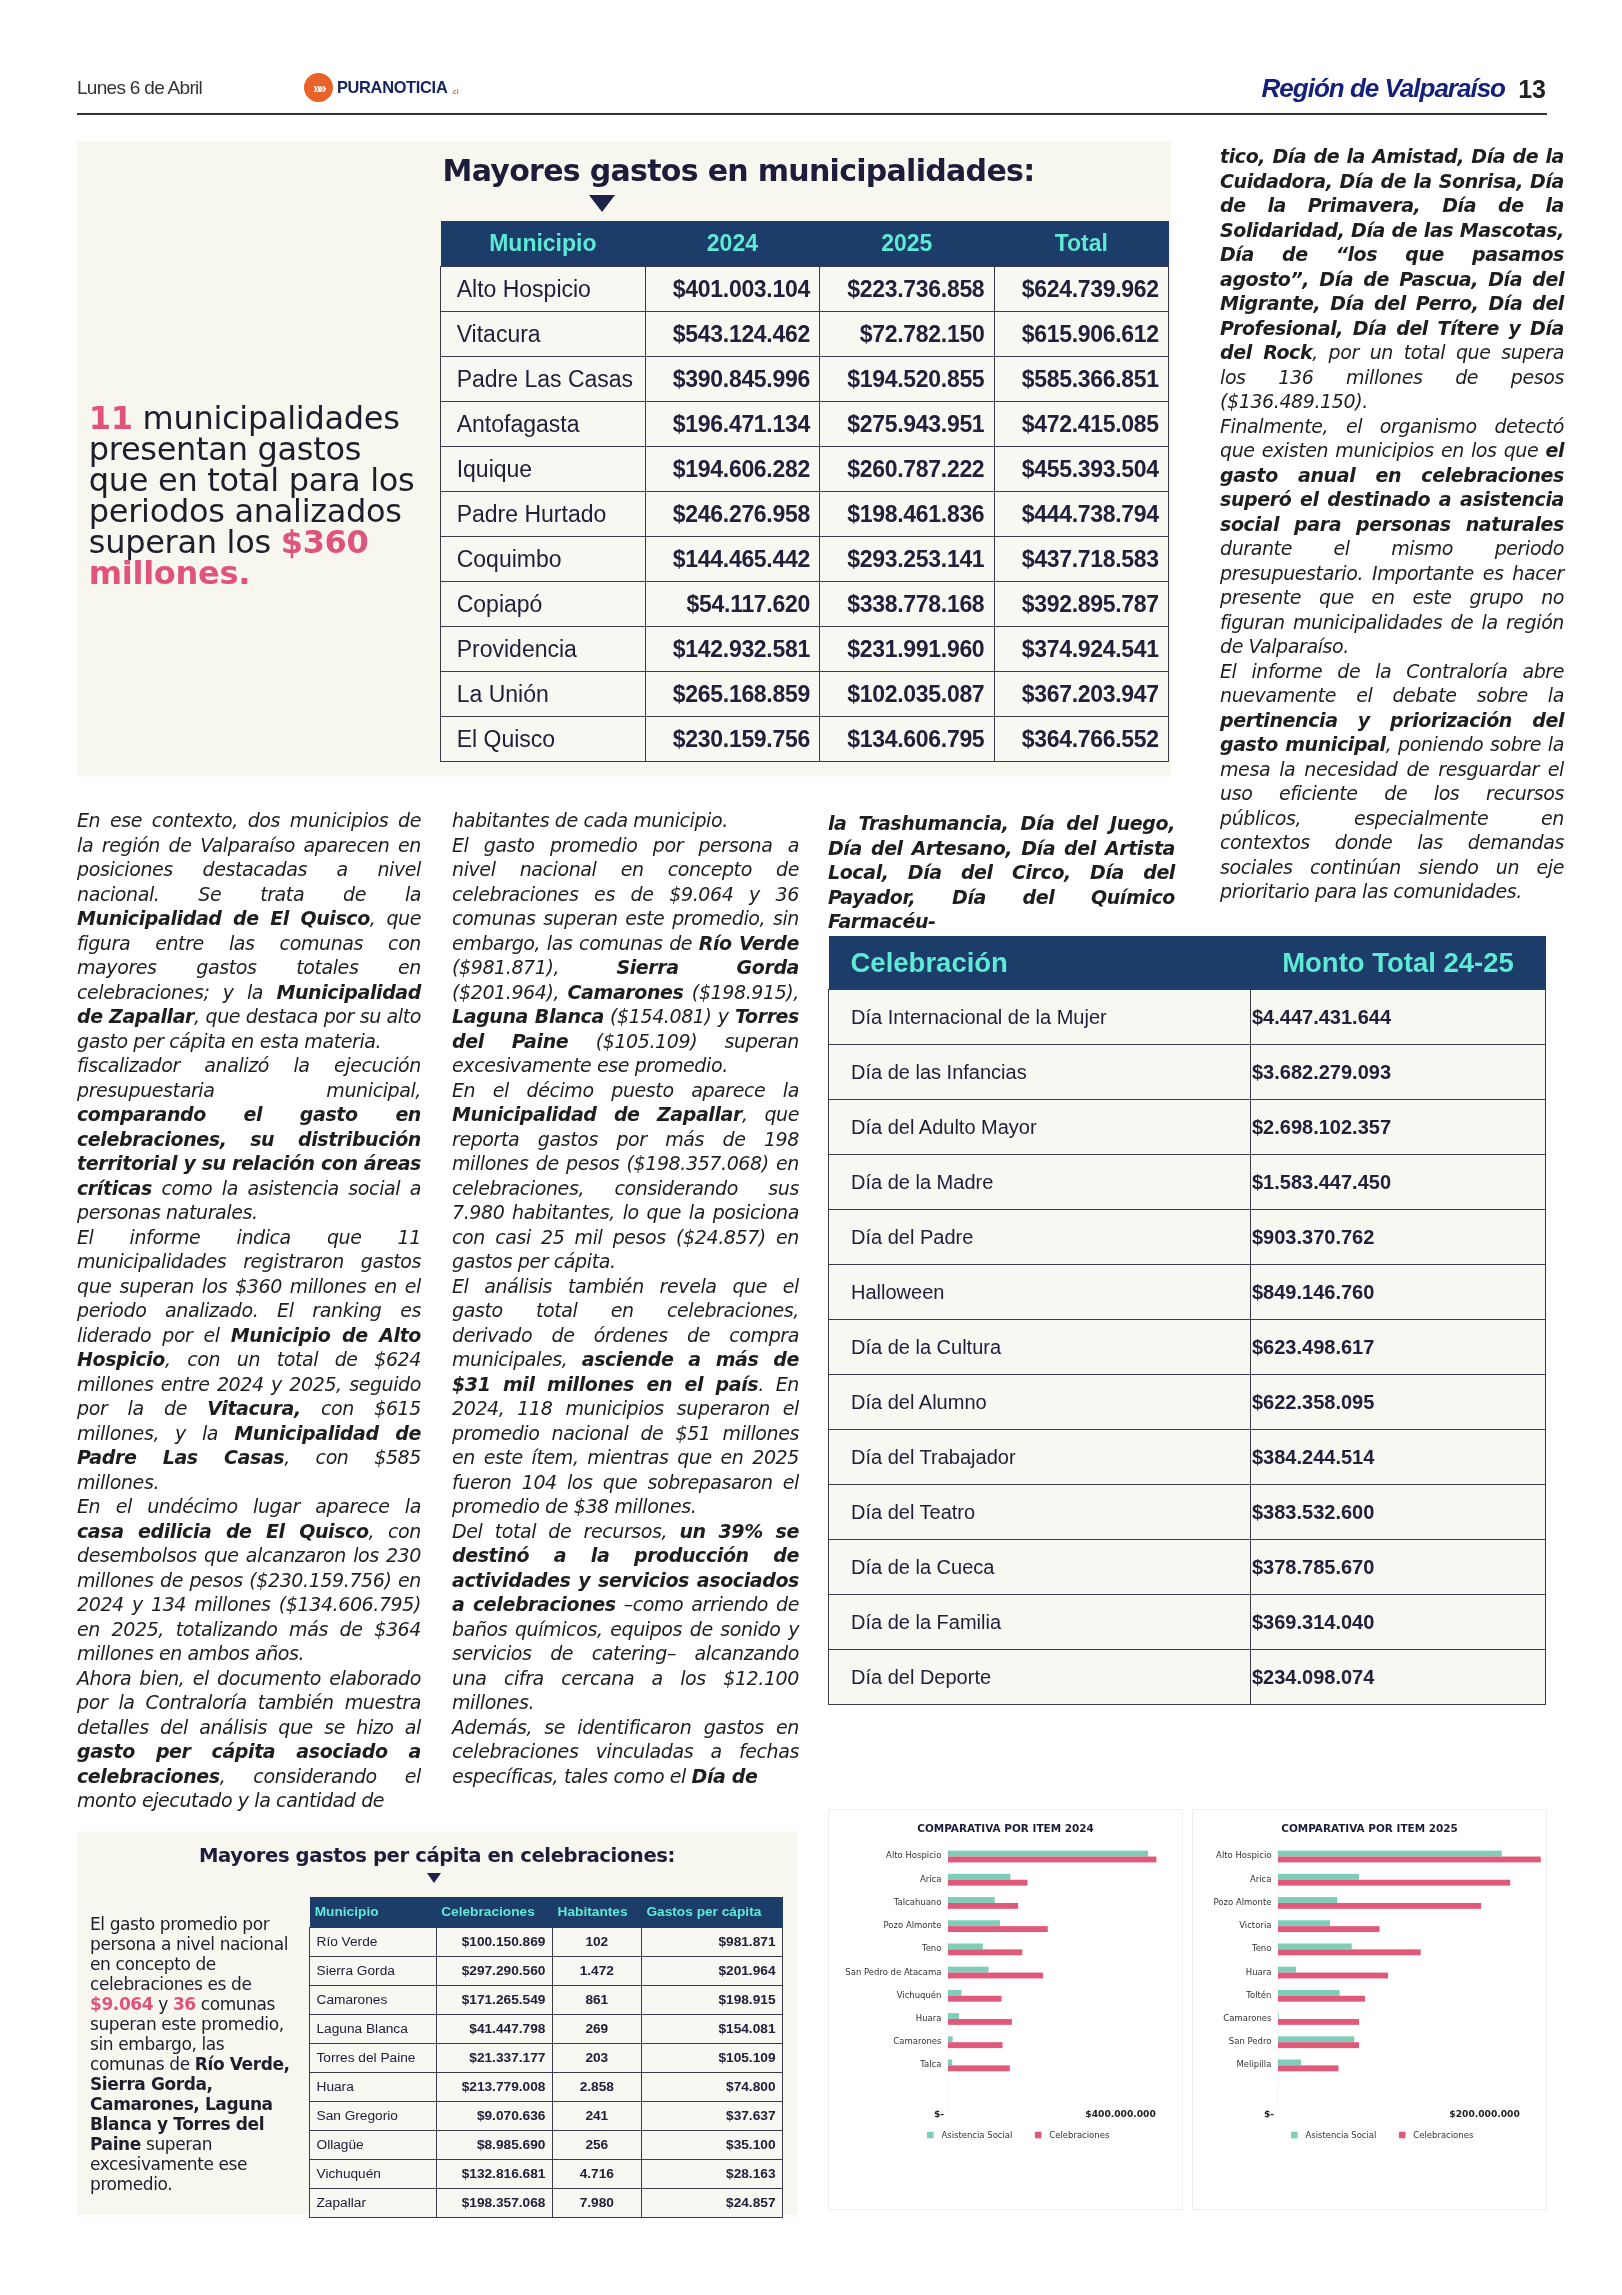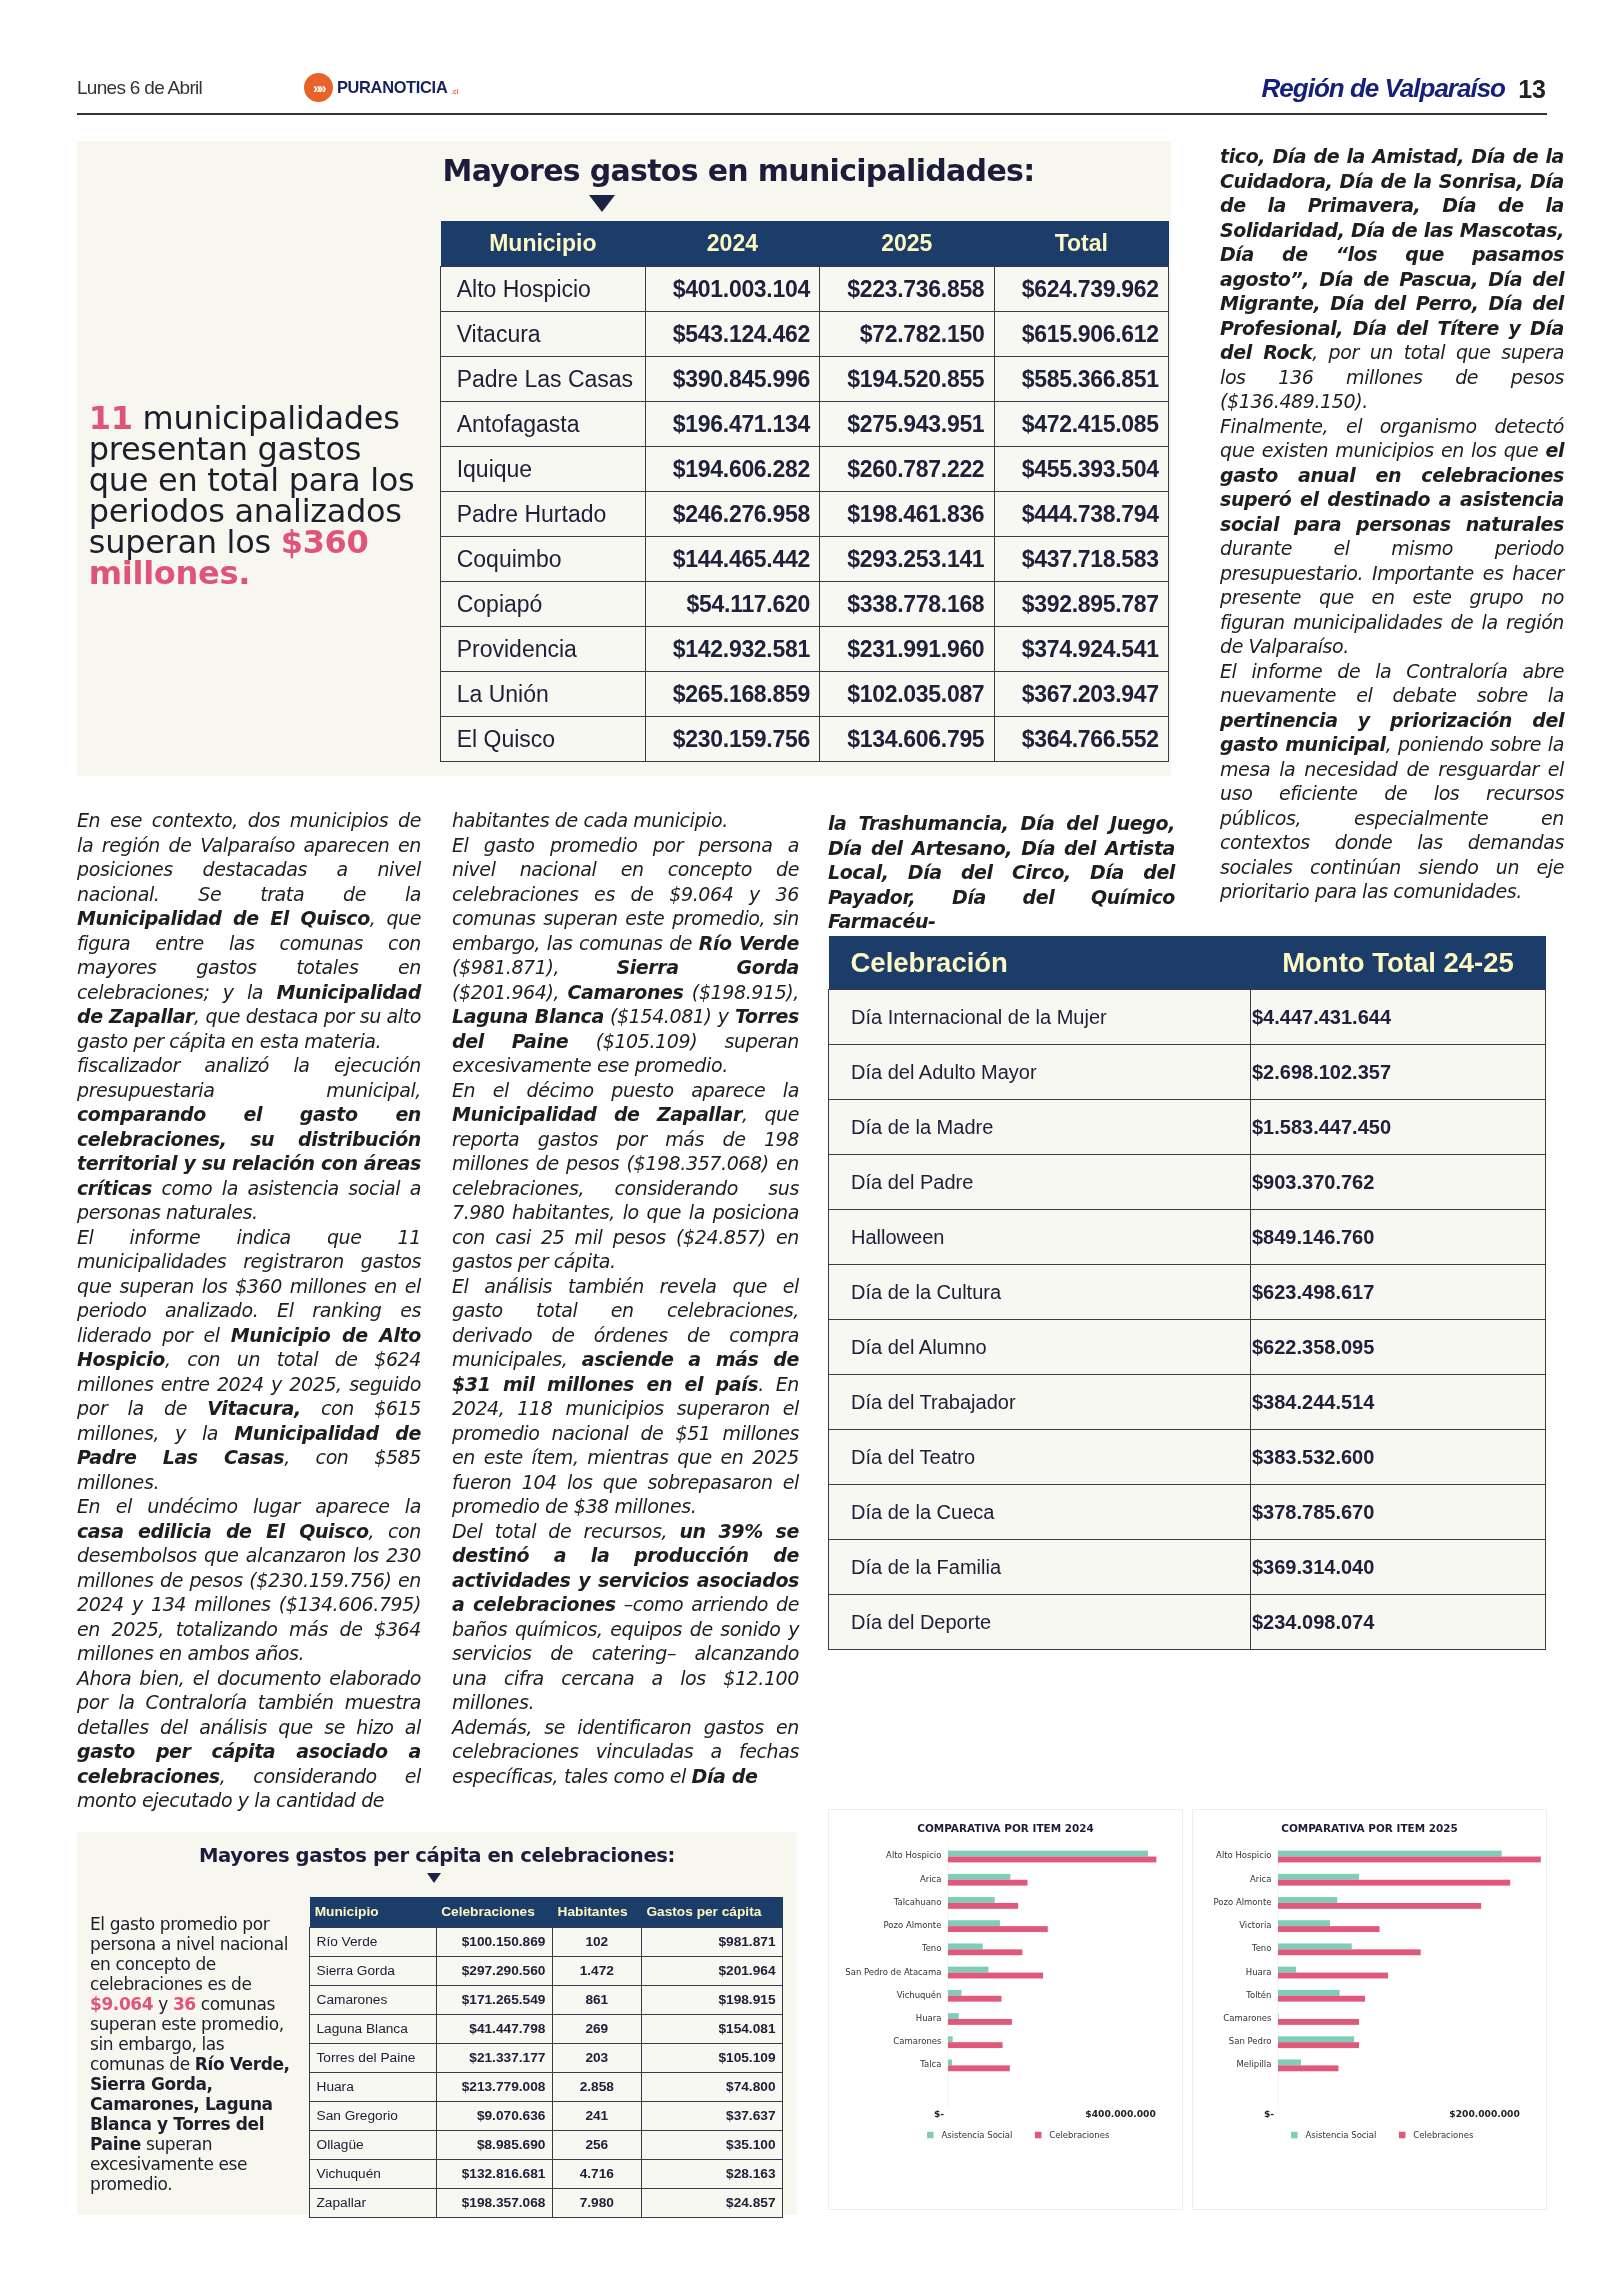--- a/index.html
+++ b/index.html
@@ -21,21 +21,21 @@
   
   .box { background:#f7f7ef; }
   .box-top { left:77px; top:141px; width:1094px; height:635px; }
   .box-title { font-weight:bold; color:#1d1d3b; text-align:center; font-family:"DejaVu Sans", sans-serif; }
   .box-top .box-title { position:absolute; left:0; width:1094px; top:11.8px; font-size:30px; letter-spacing:-0.7px; padding-left:229px; box-sizing:border-box; }
   .arrow-down { width:0; height:0; border-left:13px solid transparent; border-right:13px solid transparent; border-top:17px solid #1d2346; position:absolute; }
   .callout { left:11.8px; top:262px; width:327px; font-size:32px; line-height:31px; color:#1d1d2b; font-family:"DejaVu Sans", sans-serif; letter-spacing:-0.3px; }
   .pink { color:#e0547a; font-weight:bold; }
 
   table.data { border-collapse:collapse; position:absolute; background:#f8f8f2; }
-  table.data th { background:#1c3c6a; color:#fef9c3; font-weight:bold; }
+  table.data th { background:#1c3c6a; color:#5eead4; font-weight:bold; }
   table.data td { border:1.3px solid #3a3a48; color:#20203a; }
   table.data th, table.data td { font-family:"Liberation Sans", sans-serif; }
 
   .tbl-muni { left:363px; top:80px; width:729px; }
   .tbl-muni th { height:43px; font-size:23px; text-align:center; }
   .tbl-muni td { height:42px; font-size:23px; }
   .tbl-muni td.name { padding-left:15.7px; width:187px; text-align:left; }
   .tbl-muni td.num { text-align:right; padding-right:9.2px; font-weight:bold; letter-spacing:-0.3px; }
 
   
@@ -200,20 +200,24 @@
   <thead>
       <tr id="tbl-cel-head">
         <th class="c1">Celebración</th>
         <th class="c2">Monto Total 24-25</th>
       </tr>
     </thead>
   <tbody id="tbl-cel-body">
       <tr>
         <td class="name">Día Internacional de la Mujer</td>
         <td class="num">$4.447.431.644</td>
+      </tr>
+      <tr>
+        <td class="name">Día de las Infancias</td>
+        <td class="num">$3.682.279.093</td>
       </tr>
       <tr>
         <td class="name">Día del Adulto Mayor</td>
         <td class="num">$2.698.102.357</td>
       </tr>
       <tr>
         <td class="name">Día de la Madre</td>
         <td class="num">$1.583.447.450</td>
       </tr>
       <tr>

